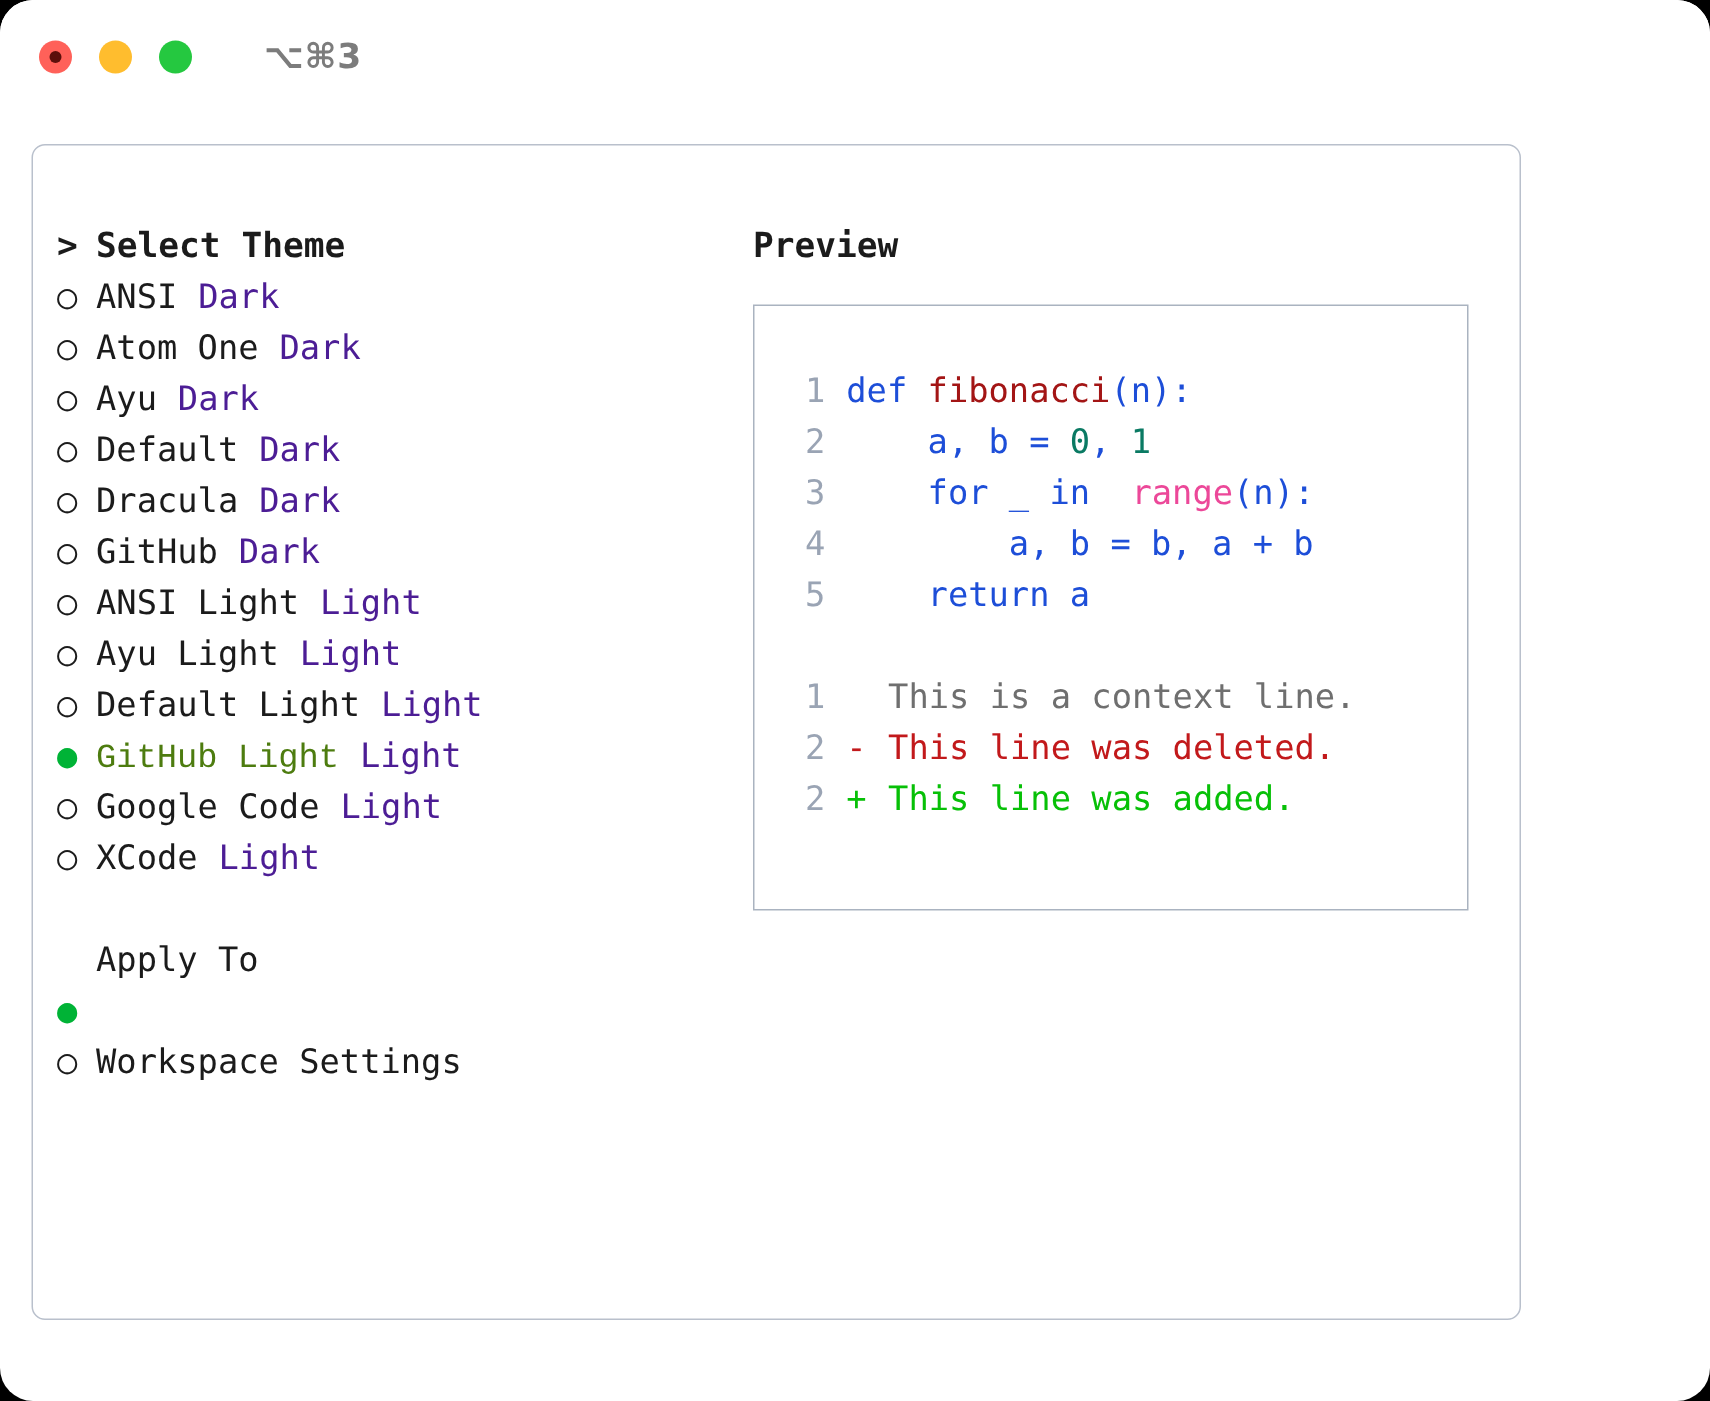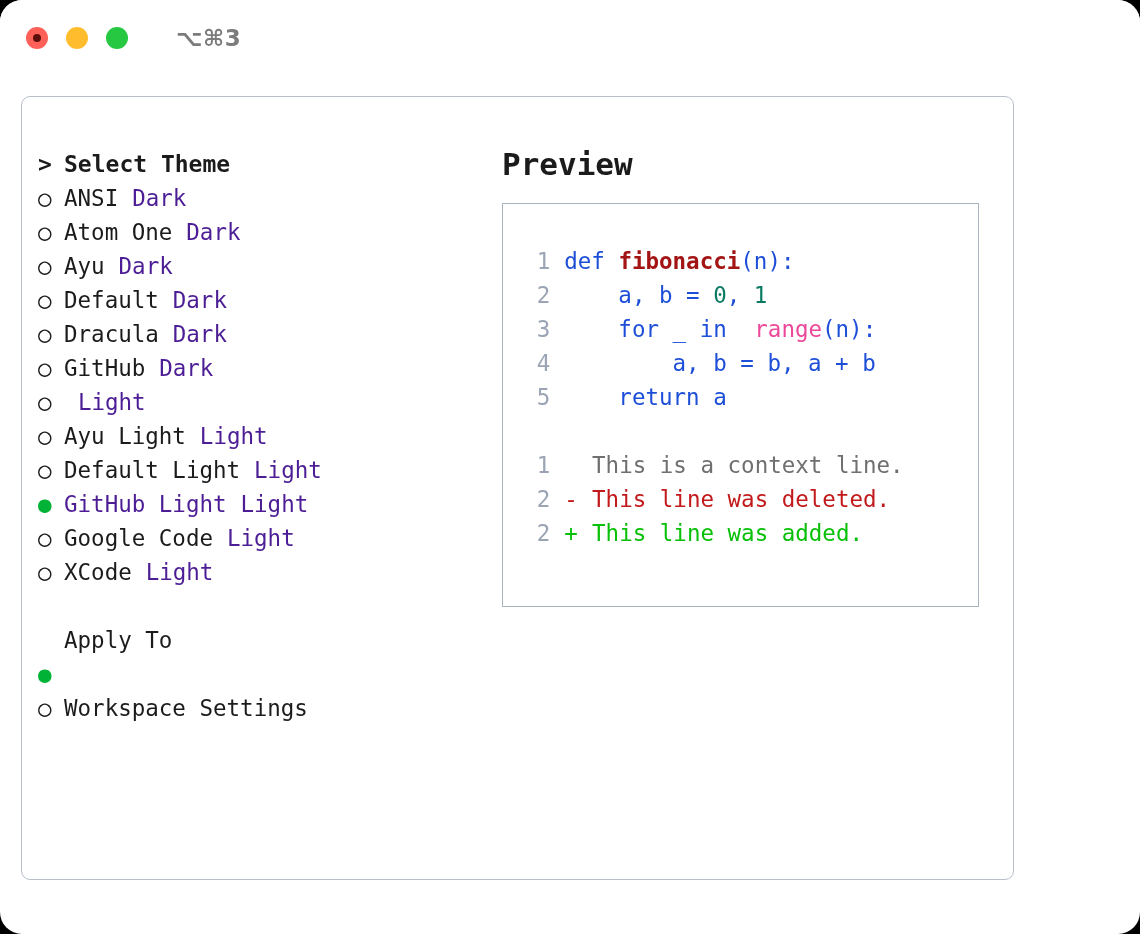--- a/index.html
+++ b/index.html
@@ -88,21 +88,21 @@
     width: 26px;
     flex: 0 0 26px;
     color: #1b1b1b;
   }
   .marker.sel { color: #00b336; }
   .head-row {
     font-weight: bold;
     font-size: 23px;
   }
   .name { color: #1b1b1b; }
-  .row.selected .name { color: #4c1d95; }
+  .row.selected .name { color: #4d7c0f; font-family: Liberation Mono, monospace; }
   .tag {
     color: #4c1d95;
     margin-left: 0.62em;
   }
   .spacer-row { height: 34px; }
   #hint {
     position: absolute;
     left: 16px; top: 600px;
     width: 420px;
     font-size: 22px;
@@ -110,21 +110,21 @@
     color: #9aa4b4;
   }
 
   
   #right-col {
     position: absolute;
     left: 480px; top: 50px;
     width: 500px;
   }
   #preview-title {
-    font-size: 31px;
+    font-size: 23px;
     font-weight: bold;
     color: #1b1b1b;
     line-height: 34px;
   }
   #preview-box {
     position: absolute;
     left: 0; top: 56px;
     width: 477px; height: 404px;
     border: 1.5px solid #aab3c0;
     background: #ffffff;
@@ -138,21 +138,21 @@
   }
   .cline { display: block; height: 34px; }
   .ln {
     display: inline-block;
     width: 1.3em;
     text-align: right;
     color: #9aa4b4;
     margin-right: 0.62em;
   }
   .kw      { color: #1d4ed8; }
-  .fn      { color: #a31515; font-weight: bold; }
+  .fn      { color: #a31515; font-weight: normal; }
   .num     { color: #0a7a63; }
   .call    { color: #ec4899; margin-left: 14px; }
   .ctx     { color: #6f6f6f; }
   .del     { color: #c2191b; }
   .add     { color: #07c007; }
   .gap     { height: 34px; display: block; }
   .sign    { display: inline-block; width: 1.24em; }
 </style>
 </head>
 <body>
@@ -201,20 +201,21 @@
             <span class="name">Dracula</span>
             <span class="tag">Dark</span>
           </div>
           <div class="row">
             <span class="marker">○</span>
             <span class="name">GitHub</span>
             <span class="tag">Dark</span>
           </div>
           <div class="row">
             <span class="marker">○</span>
+            <span class="name">ANSI Light</span>
             <span class="tag">Light</span>
           </div>
           <div class="row">
             <span class="marker">○</span>
             <span class="name">Ayu Light</span>
             <span class="tag">Light</span>
           </div>
           <div class="row">
             <span class="marker">○</span>
             <span class="name">Default Light</span>

